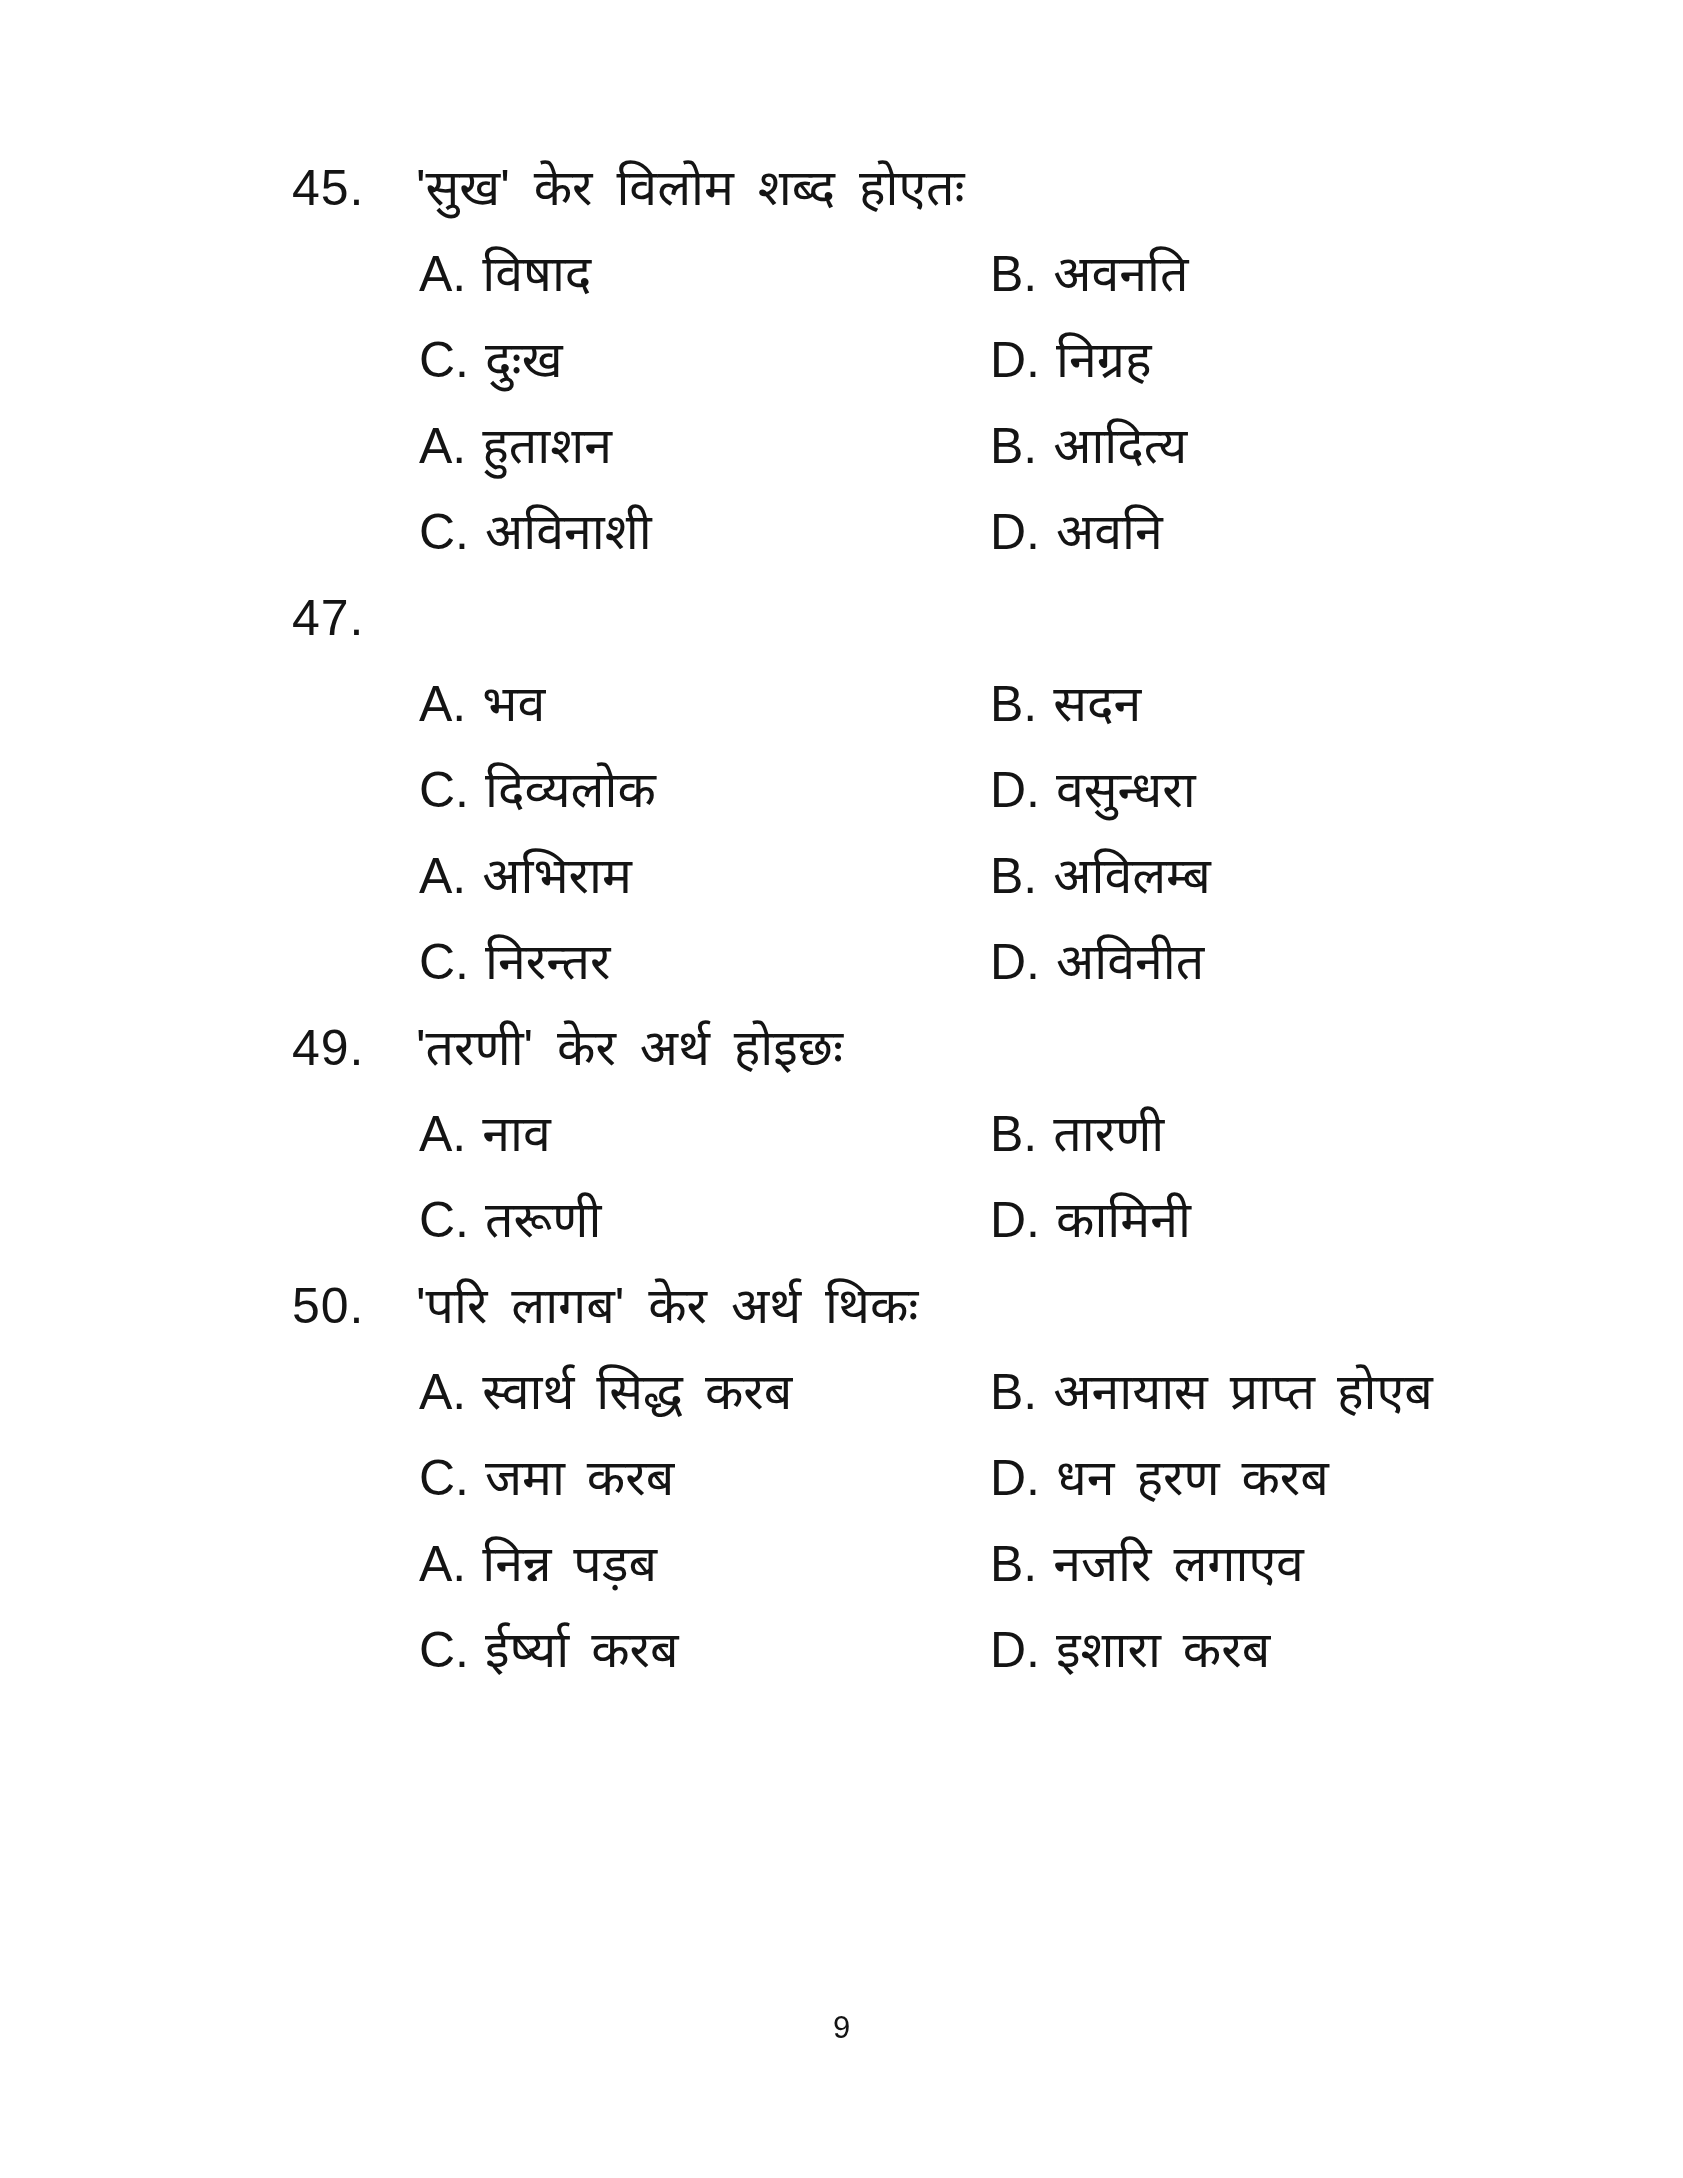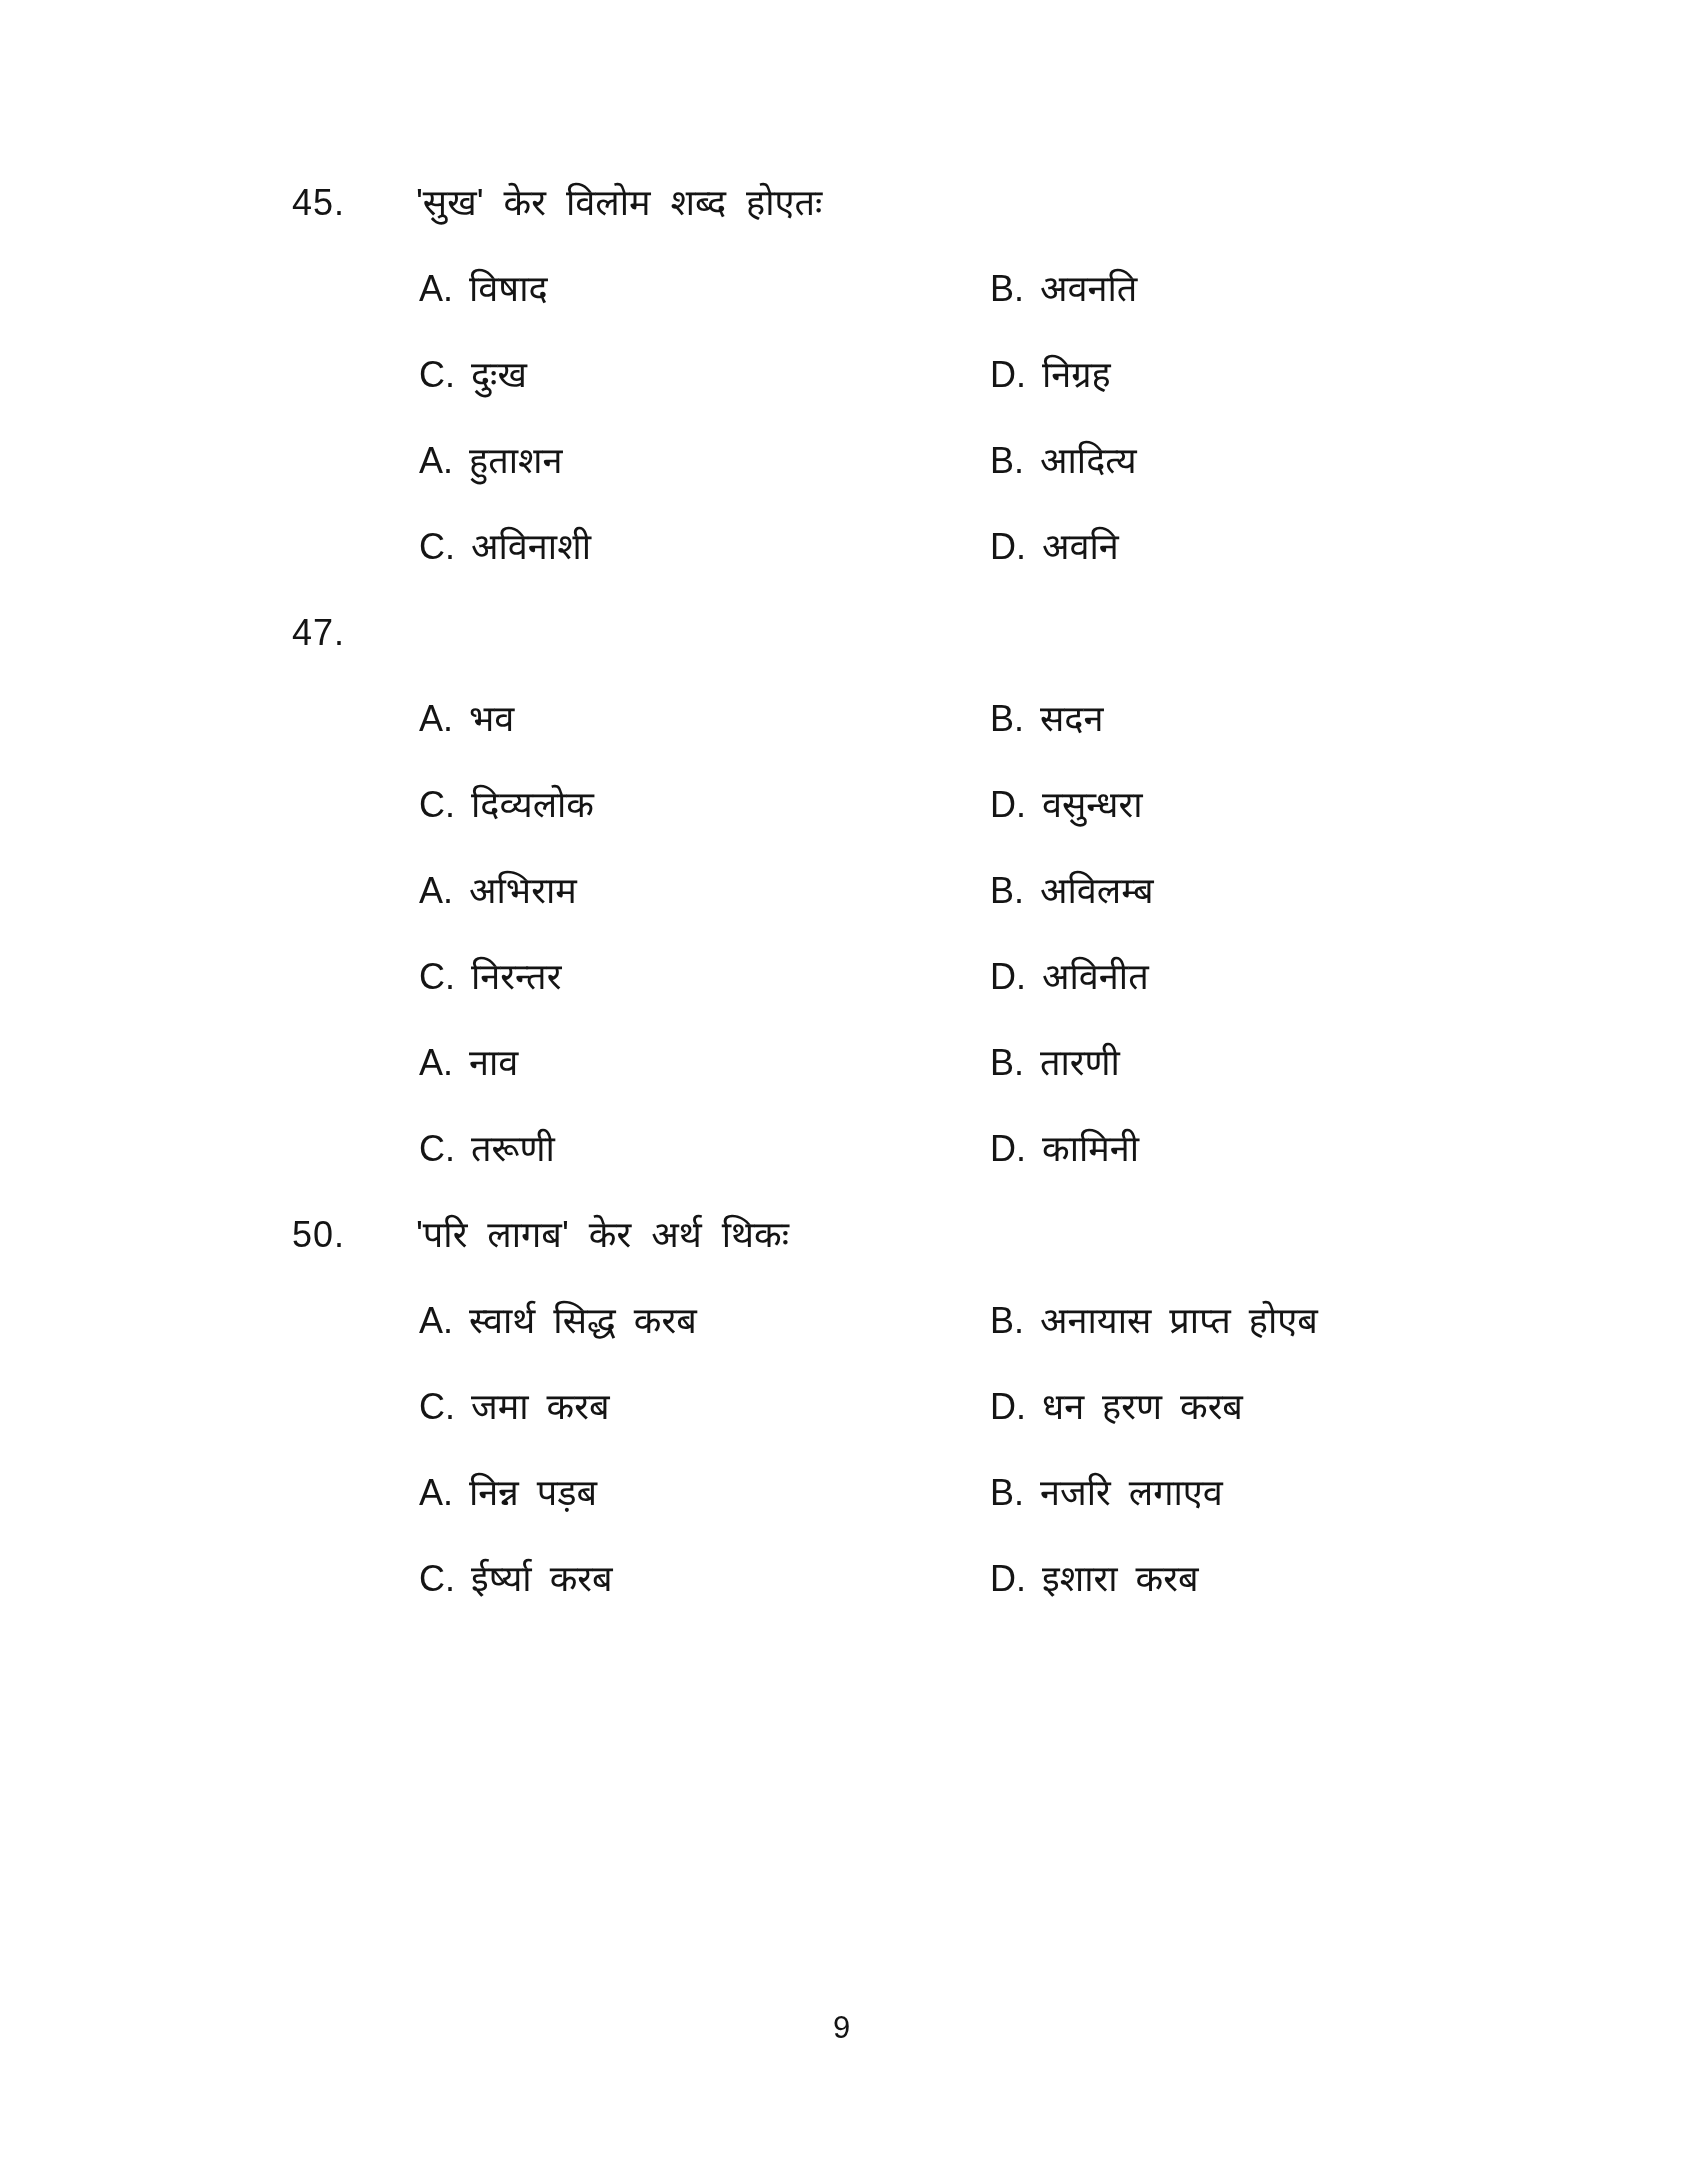--- a/index.html
+++ b/index.html
@@ -14,22 +14,21 @@
     font-family: "Liberation Sans", "DejaVu Sans", sans-serif;
     color: #141414;
     overflow: hidden;
   }
   .content {
     padding-top: 160px;
   }
   .row {
     height: 86px;
     display: flex;
-    align-items: center;
-    font-size: 36px;
+    font-size: 50px;
     line-height: 1.15;
     white-space: nowrap;
   }
   .q-title-row {
     padding-left: 292px;
   }
   .q-num {
     width: 124px;
     flex: 0 0 124px;
     letter-spacing: 1px;
@@ -162,20 +161,24 @@
         <span class="opt-text">निरन्तर</span>
       </span>
       <span class="opt opt-d">
         <span class="opt-label">D.</span>
         <span class="opt-text">अविनीत</span>
       </span>
     </div>
   </div>
 
   <div>
+    <div class="row q-title-row">
+      <span class="q-num">49.</span>
+      <span class="q-text">'तरणी' केर अर्थ होइछः</span>
+    </div>
     <div class="row opt-row">
       <span class="opt opt-a">
         <span class="opt-label">A.</span>
         <span class="opt-text">नाव</span>
       </span>
       <span class="opt opt-b">
         <span class="opt-label">B.</span>
         <span class="opt-text">तारणी</span>
       </span>
     </div>

